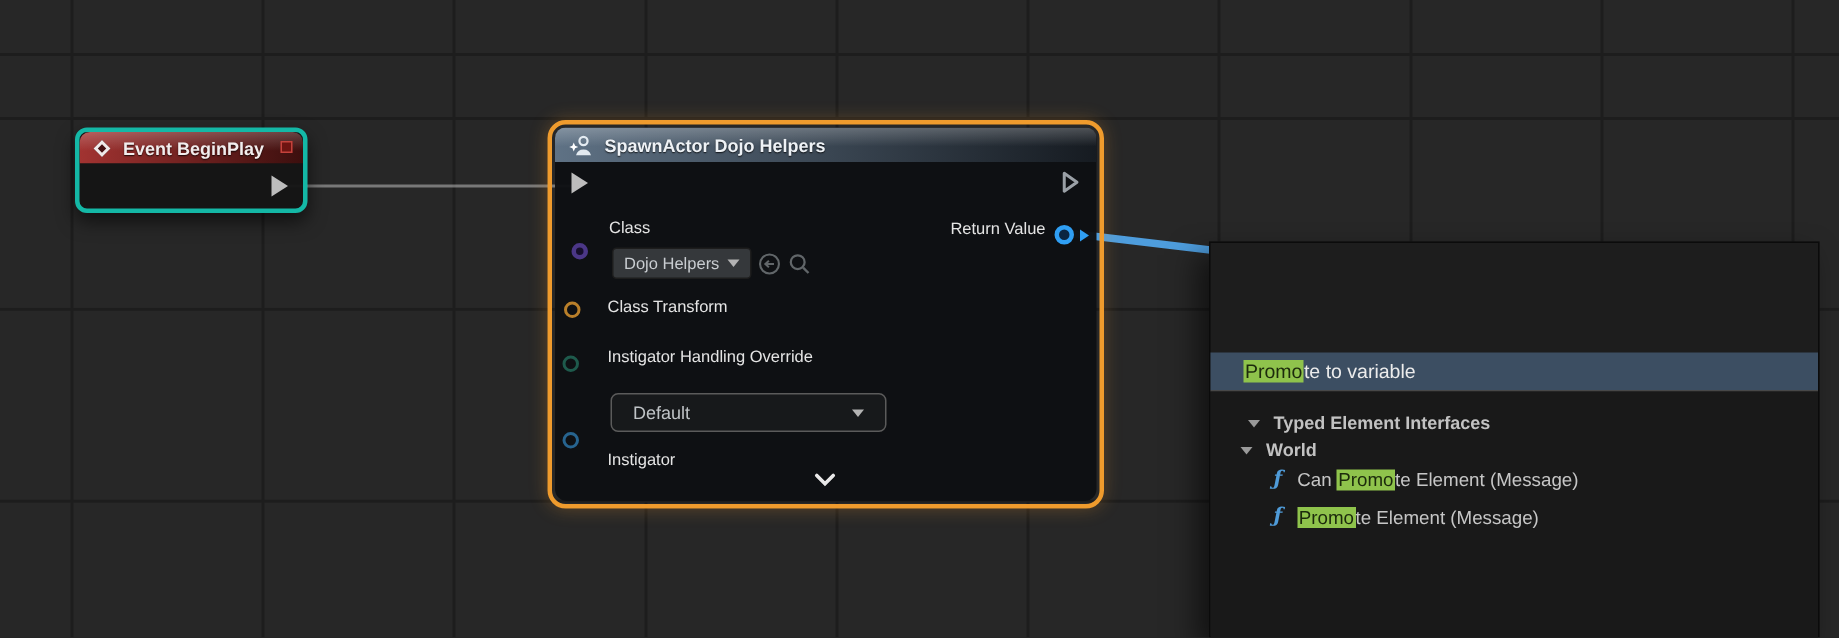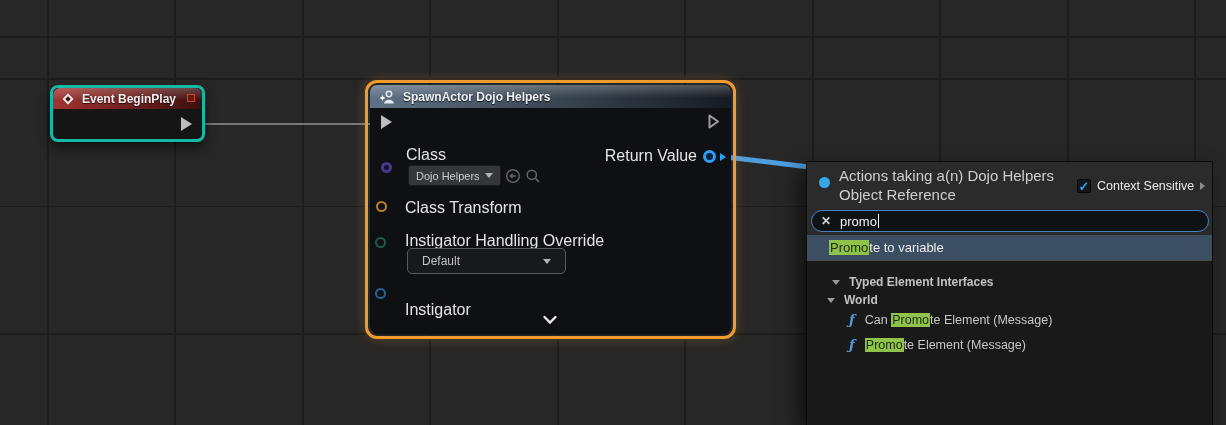--- a/index.html
+++ b/index.html
@@ -43,40 +43,40 @@
   .node-spawn{position:absolute;left:370px;top:85px;width:361px;height:249px;
     background:rgba(13,16,19,.97);border-radius:8px;}
   .node-spawn .hdr{height:23px;border-radius:7px 7px 0 0;
     background:linear-gradient(180deg,rgba(255,255,255,.24),rgba(255,255,255,0) 55%),
                linear-gradient(90deg,#5f7285,#161b21);
     display:flex;align-items:center;padding:3px 9px;}
   .sp-title{font-size:12px;font-weight:bold;color:#eef2f6;margin-left:8px;
     text-shadow:0 1px 1px rgba(0,0,0,.8);white-space:nowrap;}
   .node-spawn .in{position:absolute;left:11px;top:30px;}
   .node-spawn .out{position:absolute;right:11px;top:29px;}
-  .lbl{position:absolute;font-size:16px;color:#e4e4e4;white-space:nowrap;}
+  .lbl{position:absolute;font-size:11px;color:#e4e4e4;white-space:nowrap;}
   .pin-circle{position:absolute;border-radius:50%;width:11px;height:11px;background:transparent;}
   .pin-class{left:11px;top:77px;border:3px solid #4b3787;background:#160f2c;}
   .pin-transform{left:6px;top:116px;border:2.5px solid #b97f2a;}
   .pin-collision{left:5px;top:152px;border:2.5px solid #1e5a4c;}
   .pin-instigator{left:5px;top:203px;border:2.5px solid #27648f;}
   .pin-return{position:absolute;left:333px;top:65px;width:13px;height:13px;
     border:3px solid #2f9ff4;border-radius:50%;background:#0b2540;}
   .pin-return-arrow{position:absolute;left:350px;top:68px;width:0;height:0;
     border-top:4px solid transparent;border-bottom:4px solid transparent;
     border-left:6px solid #2f9ff4;}
   .class-dd{position:absolute;left:38px;top:80px;width:93px;height:21px;
     background:#35383b;border:1px solid #1d1d1d;border-radius:3px;
     display:flex;align-items:center;padding:0 7px;color:#c9cdd1;font-size:11px;}
   .dd-chev{width:0;height:0;border-left:4px solid transparent;border-right:4px solid transparent;
     border-top:5px solid #b3b3b3;margin-left:auto;}
   .icon-btn{position:absolute;opacity:.75;}
   .icon-browse{left:135px;top:83px;}
   .icon-search{left:155px;top:83px;}
-  .dd-default{position:absolute;left:37px;top:163px;width:159px;height:26px;
+  .dd-default{position:absolute;left:37px;top:177px;width:184px;height:26px;
     background:#17191b;border:1px solid #5b5b5b;border-radius:5px;
     display:flex;align-items:center;padding:0 14px;color:#bfc3c6;font-size:12px;}
   .expand-chevron{position:absolute;left:172px;top:230px;}
 
   
   .menu{position:absolute;left:806px;top:161px;width:407px;height:264px;
     background:#1d1d1d;border:1px solid #0b0b0b;
     box-shadow:-8px 8px 18px rgba(0,0,0,.55);}
   .menu-top{position:absolute;left:0;top:0;width:100%;height:73px;background:#2b2b2b;}
   .menu-dot{position:absolute;left:12px;top:15px;width:11px;height:11px;border-radius:50%;
@@ -179,37 +179,20 @@
 
     <span class="lbl" style="left:35px;top:201px;margin-top:15px;">Instigator</span>
     <span class="pin-circle pin-instigator"></span>
 
     <svg class="expand-chevron" width="16" height="10">
       <path d="M2.5 2 L8 7.5 L13.5 2" stroke="#e8e8e8" stroke-width="2.4" fill="none" stroke-linecap="round"></path>
     </svg>
   </div>
 
   <div class="menu">
-    <div class="menu-top">
-      <span class="menu-dot"></span>
-      <div class="menu-title">
-        <div>Actions taking a(n) Dojo Helpers</div>
-        <div>Object Reference</div>
-      </div>
-      <span class="cs-box">
-        <span>✓</span>
-      </span>
-      <span class="cs-label">Context Sensitive</span>
-      <span class="cs-arrow"></span>
-      <div class="searchbox">
-        <span class="x-icon">✕</span>
-        <span class="search-text">promo</span>
-        <span class="caret"></span>
-      </div>
-    </div>
 
     <div class="sel-row">
       <span><span class="hl">Promo</span><span>te to variable</span></span>
     </div>
     <div class="sep"></div>
 
     <div class="list">
       <div class="trow row-g1">
         <span class="tri-down"></span>
         <span class="grp">Typed Element Interfaces</span>

